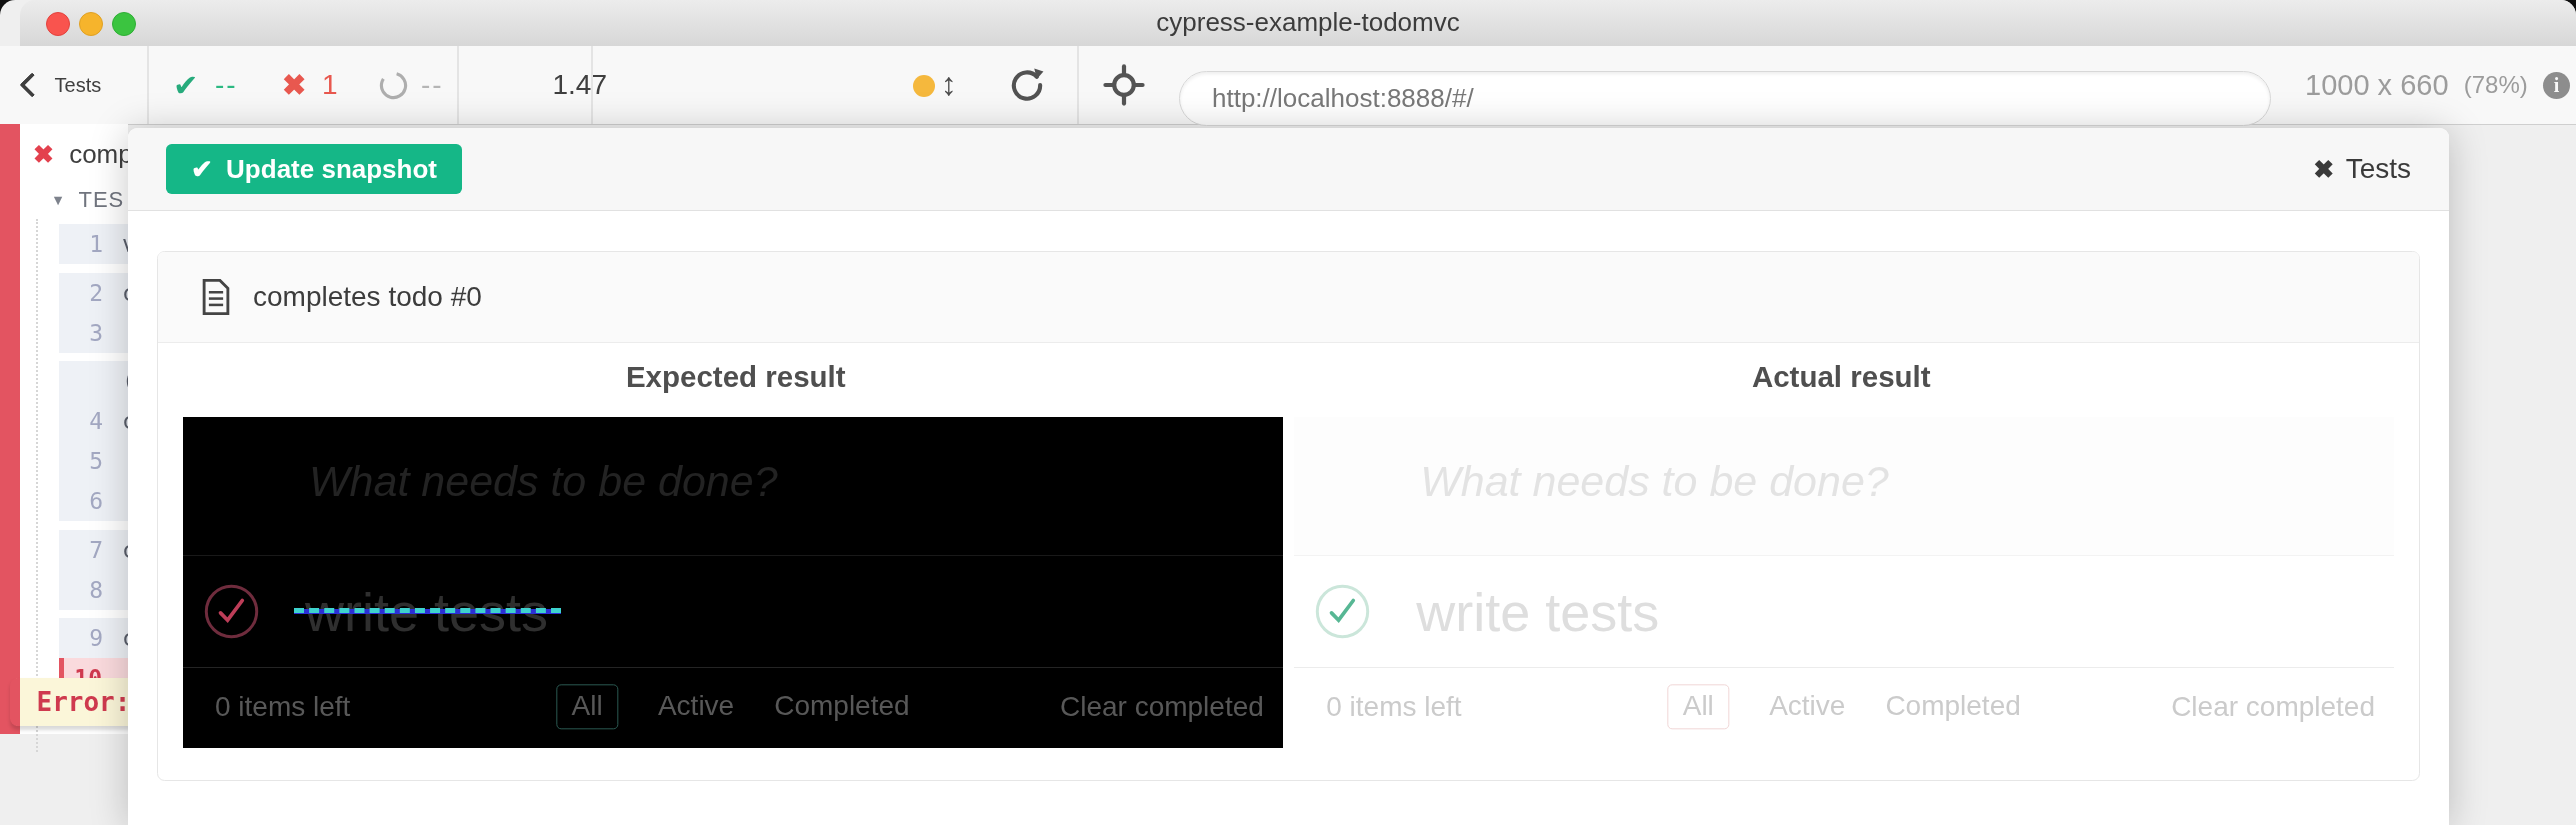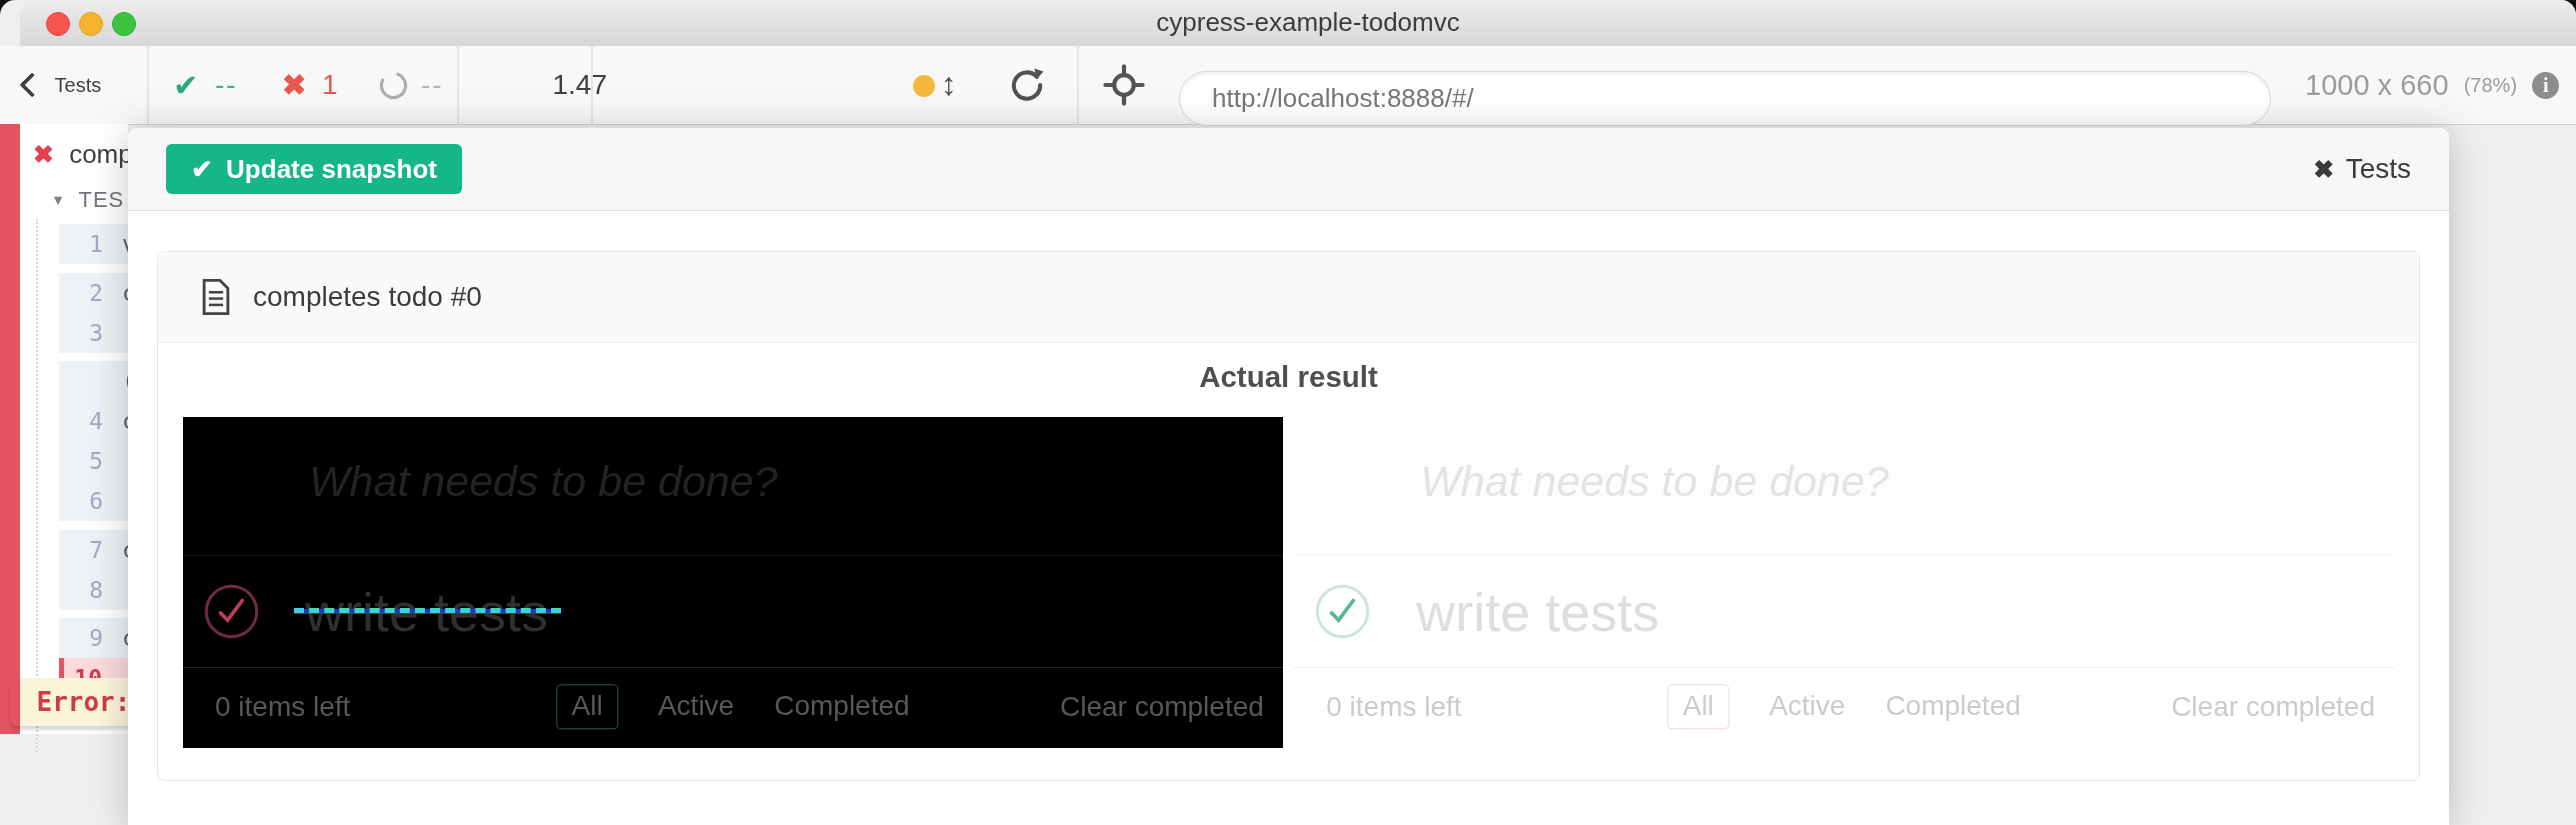--- a/index.html
+++ b/index.html
@@ -36,21 +36,21 @@
   .scroll-dot{position:absolute;left:913px;top:29px;width:22px;height:22px;border-radius:50%;background:#f5b83d;}
   .updown{position:absolute;left:941px;top:0;height:78px;line-height:76px;font-size:32px;color:#4d4d4d;font-weight:bold;}
   .reload-btn{position:absolute;left:1008px;top:20px;width:38px;height:38px;cursor:pointer;}
   .crosshair-btn{position:absolute;left:1103px;top:18px;width:42px;height:42px;cursor:pointer;}
   .url-wrap{position:absolute;left:1179px;top:25px;width:1092px;height:55px;}
   .url-input{width:100%;height:100%;box-sizing:border-box;border:1.9px solid #d8d8d8;border-radius:29px;
     background:#fff;box-shadow:inset 0 1.9px 3.8px rgba(0,0,0,.07);padding:0 32px;font-size:26px;color:#787878;
     font-family:"Liberation Sans",sans-serif;outline:none;}
   .vp-group{position:absolute;left:2305px;top:0;height:78px;display:flex;align-items:center;gap:15.2px;}
   .vp-size{font-size:29px;color:#9c9c9c;}
-  .vp-scale{font-size:20px;color:#9c9c9c;}
+  .vp-scale{font-size:24px;color:#9c9c9c;}
   .info-ic{width:27px;height:27px;border-radius:50%;background:#8d8d8d;color:#f8f8f8;
     font-size:20px;font-weight:bold;text-align:center;line-height:27px;font-family:"Liberation Serif",serif;cursor:pointer;}
 
   
   .sidebar{position:absolute;left:0;top:124px;width:128px;height:701px;overflow:hidden;}
   .fail-strip{position:absolute;left:0;top:0;width:20px;height:610px;background:#e35461;}
   .sb-panel{position:absolute;left:20px;top:0;right:0;height:610px;background:#fff;}
   .test-row{position:absolute;left:33px;top:15.2px;display:flex;align-items:center;gap:15.2px;cursor:pointer;white-space:nowrap;}
   .fail-x{color:#e3414e;font-size:25px;font-weight:bold;}
   .test-title{font-size:26px;color:#3f3f3f;}
@@ -270,20 +270,21 @@
             <line x1="5.5" y1="9" x2="14.5" y2="9"></line>
             <line x1="5.5" y1="13" x2="14.5" y2="13"></line>
             <line x1="5.5" y1="17" x2="14.5" y2="17"></line>
           </g>
         </svg>
         <span class="test-name">completes todo #0</span>
       </div>
 
       <div class="card-body">
         <div class="headings">
+          <h3>Expected result</h3>
           <h3>Actual result</h3>
         </div>
 
         <div class="snaps">
 
           <div class="snap expected">
             <div class="s-input">
               <span class="s-ph">What needs to be done?</span>
             </div>
             <div class="s-main">

